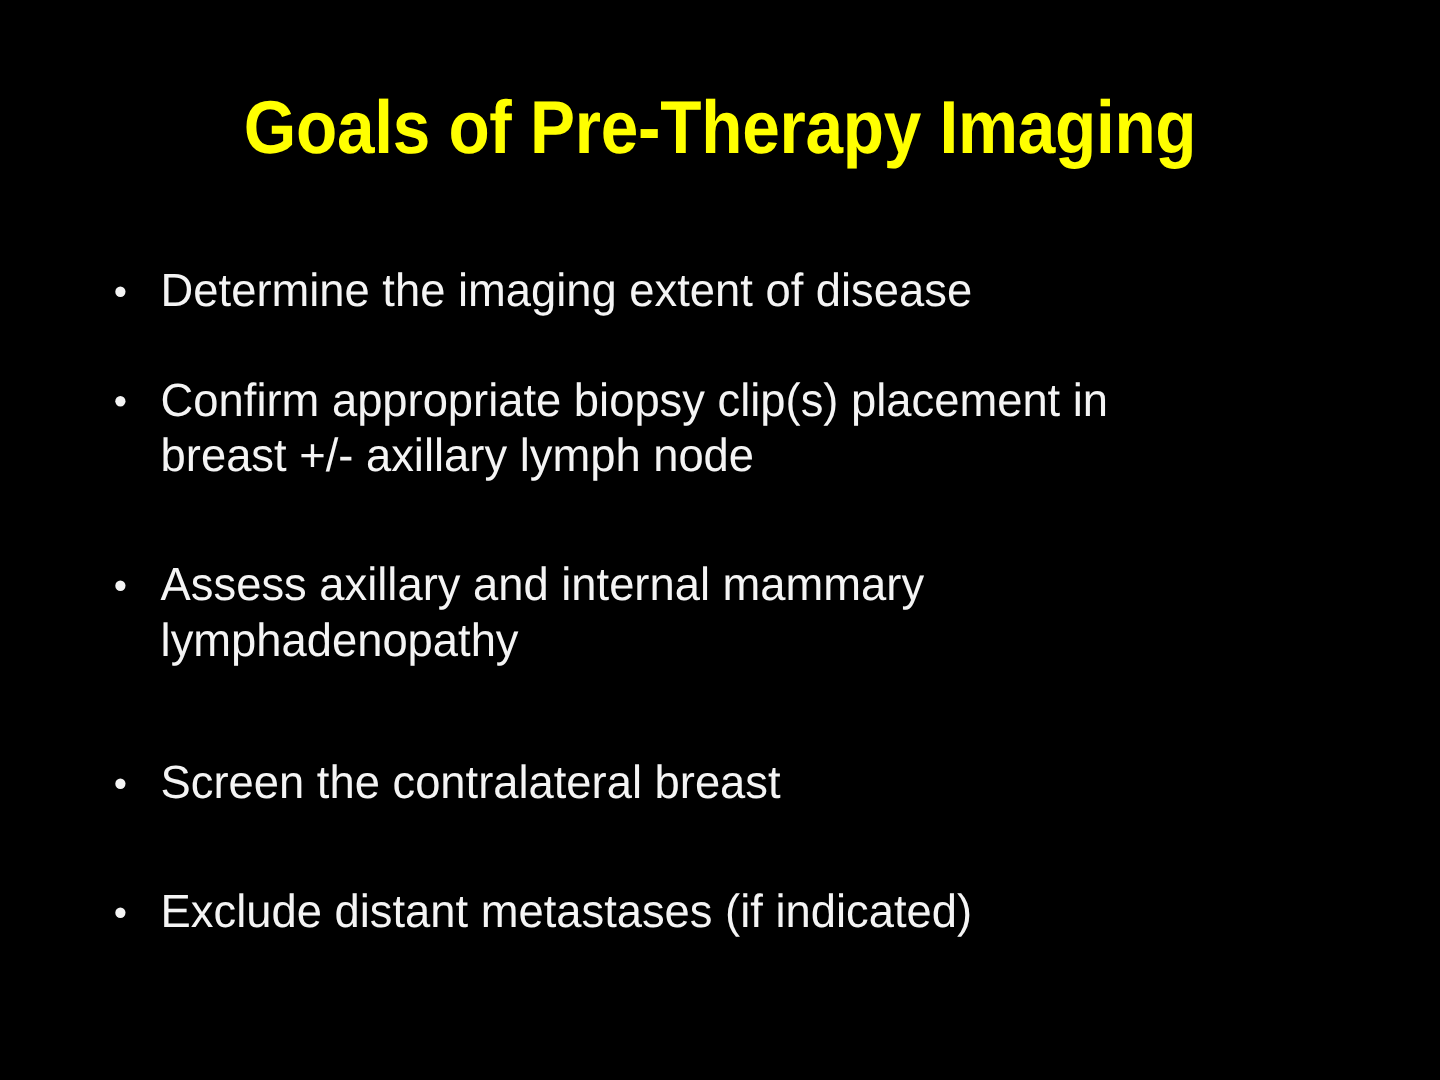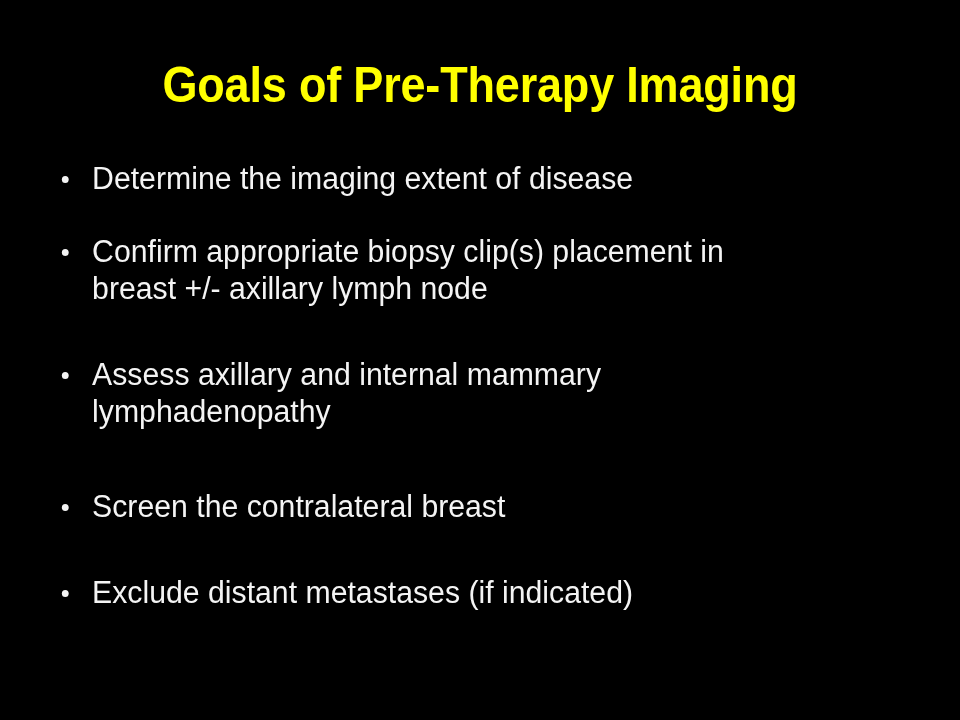--- a/index.html
+++ b/index.html
@@ -30,21 +30,21 @@
     letter-spacing: -0.2px;
     transform: scaleX(0.90);
     transform-origin: 50% 50%;
     white-space: nowrap;
   }
   #bullet-list {
     position: absolute;
     left: 56px;
     top: 160px;
     width: 880px;
-    margin: 0;
+    margin: 15px;
     padding: 0;
     list-style: none;
   }
   .bullet-item {
     position: relative;
     padding-left: 37px;
     margin: 0 0 36px 0;
     color: #F4F4F4;
     font-size: 31px;
     line-height: 37px;

